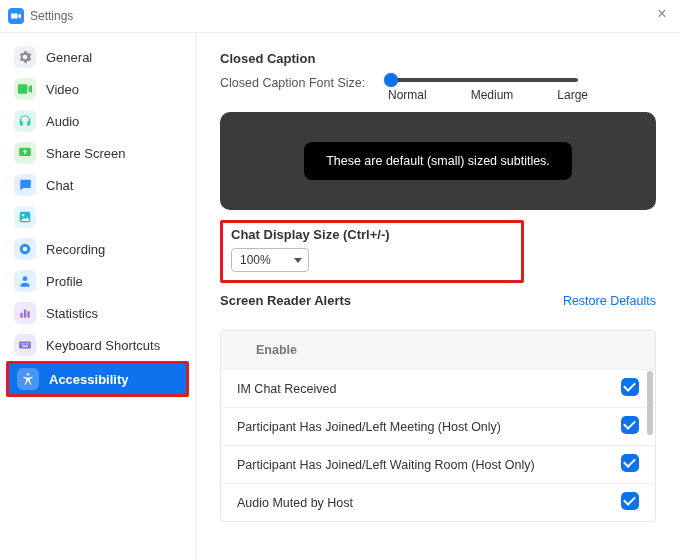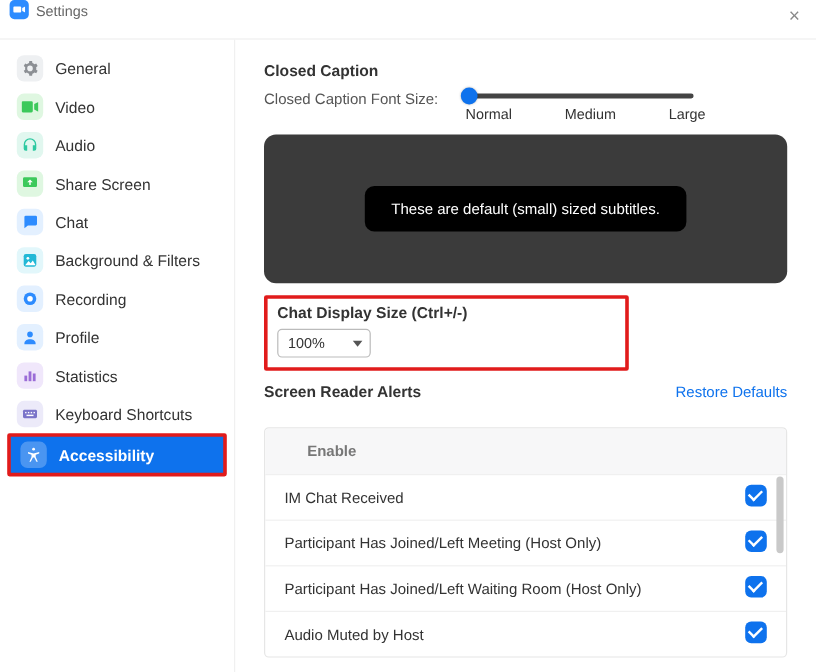--- a/index.html
+++ b/index.html
@@ -7,21 +7,21 @@
     font-family: -apple-system, BlinkMacSystemFont, "Segoe UI", Arial, sans-serif;
     font-size: 13px;
     color: #333;
     background: #fff;
     width: 680px;
     height: 560px;
     overflow: hidden;
   }
   .titlebar {
     display: flex;
-    align-items: flex-end;
+    align-items: center;
     height: 28px;
     padding: 16px 8px;
     border-bottom: 1px solid #eee;
     position: relative;
   }
   .titlebar .app-icon {
     width: 16px; height: 16px;
     background: #2D8CFF;
     border-radius: 4px;
     display: flex;
@@ -119,21 +119,21 @@
     display: flex;
     justify-content: space-between;
     width: 200px;
     font-size: 12px;
     color: #333;
     margin-top: 6px;
   }
   .preview {
     background: #3b3b3b;
     border-radius: 10px;
-    height: 124px;
+    height: 98px;
     display: flex;
     align-items: center;
     justify-content: center;
     margin-bottom: 10px;
   }
   .preview .caption {
     background: #000;
     color: #fff;
     font-size: 12.5px;
     padding: 12px 22px;
@@ -301,21 +301,20 @@
     </div>
 
     <div class="nav-item">
       <span class="icon" style="background:#e2f7fb">
         <svg viewBox="0 0 24 24" fill="#22B8D6">
             <rect x="3" y="3" width="18" height="18" rx="3"></rect>
             <circle fill="#fff" cx="9" cy="9" r="2"></circle>
             <path fill="#fff" d="M5 19l5-6 3 3 3-4 4 7z"></path>
           </svg>
       </span>
-      <span>Background &amp; Filters</span>
     </div>
 
     <div class="nav-item">
       <span class="icon" style="background:#e3f0ff">
         <svg viewBox="0 0 24 24" fill="#2D8CFF">
             <circle cx="12" cy="12" r="9"></circle>
             <circle fill="#fff" cx="12" cy="12" r="4"></circle>
           </svg>
       </span>
       <span>Recording</span>

